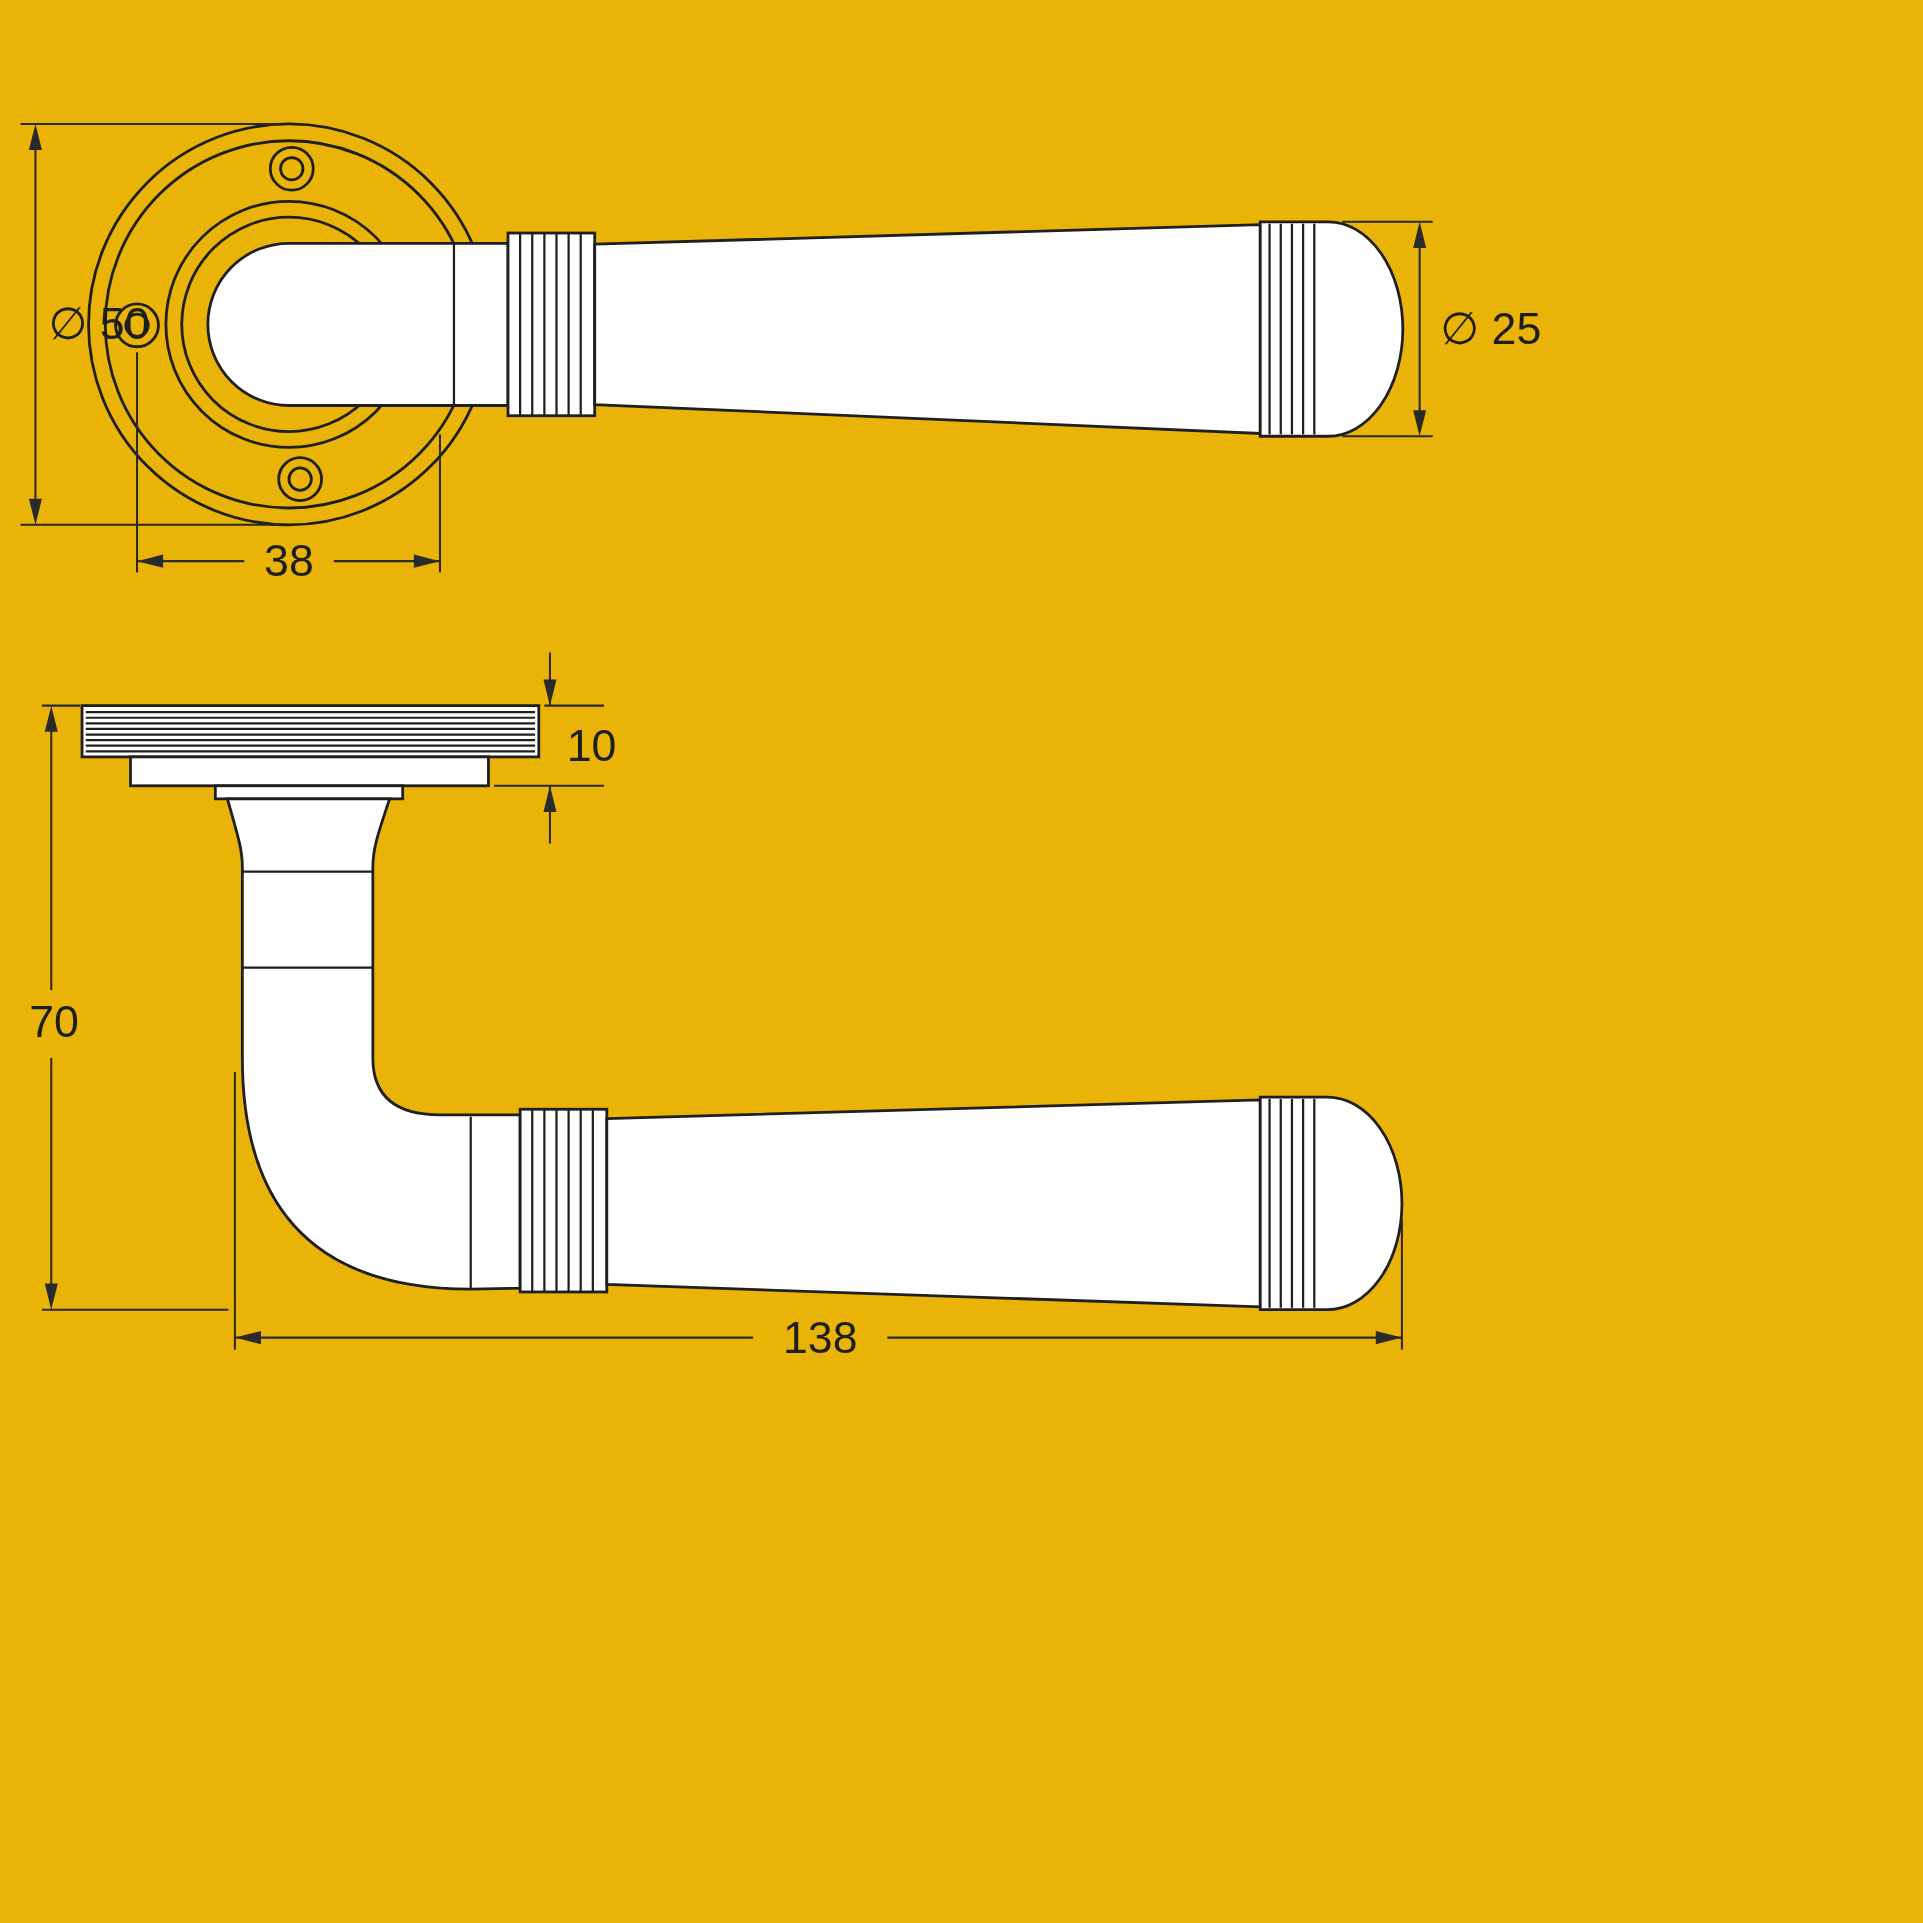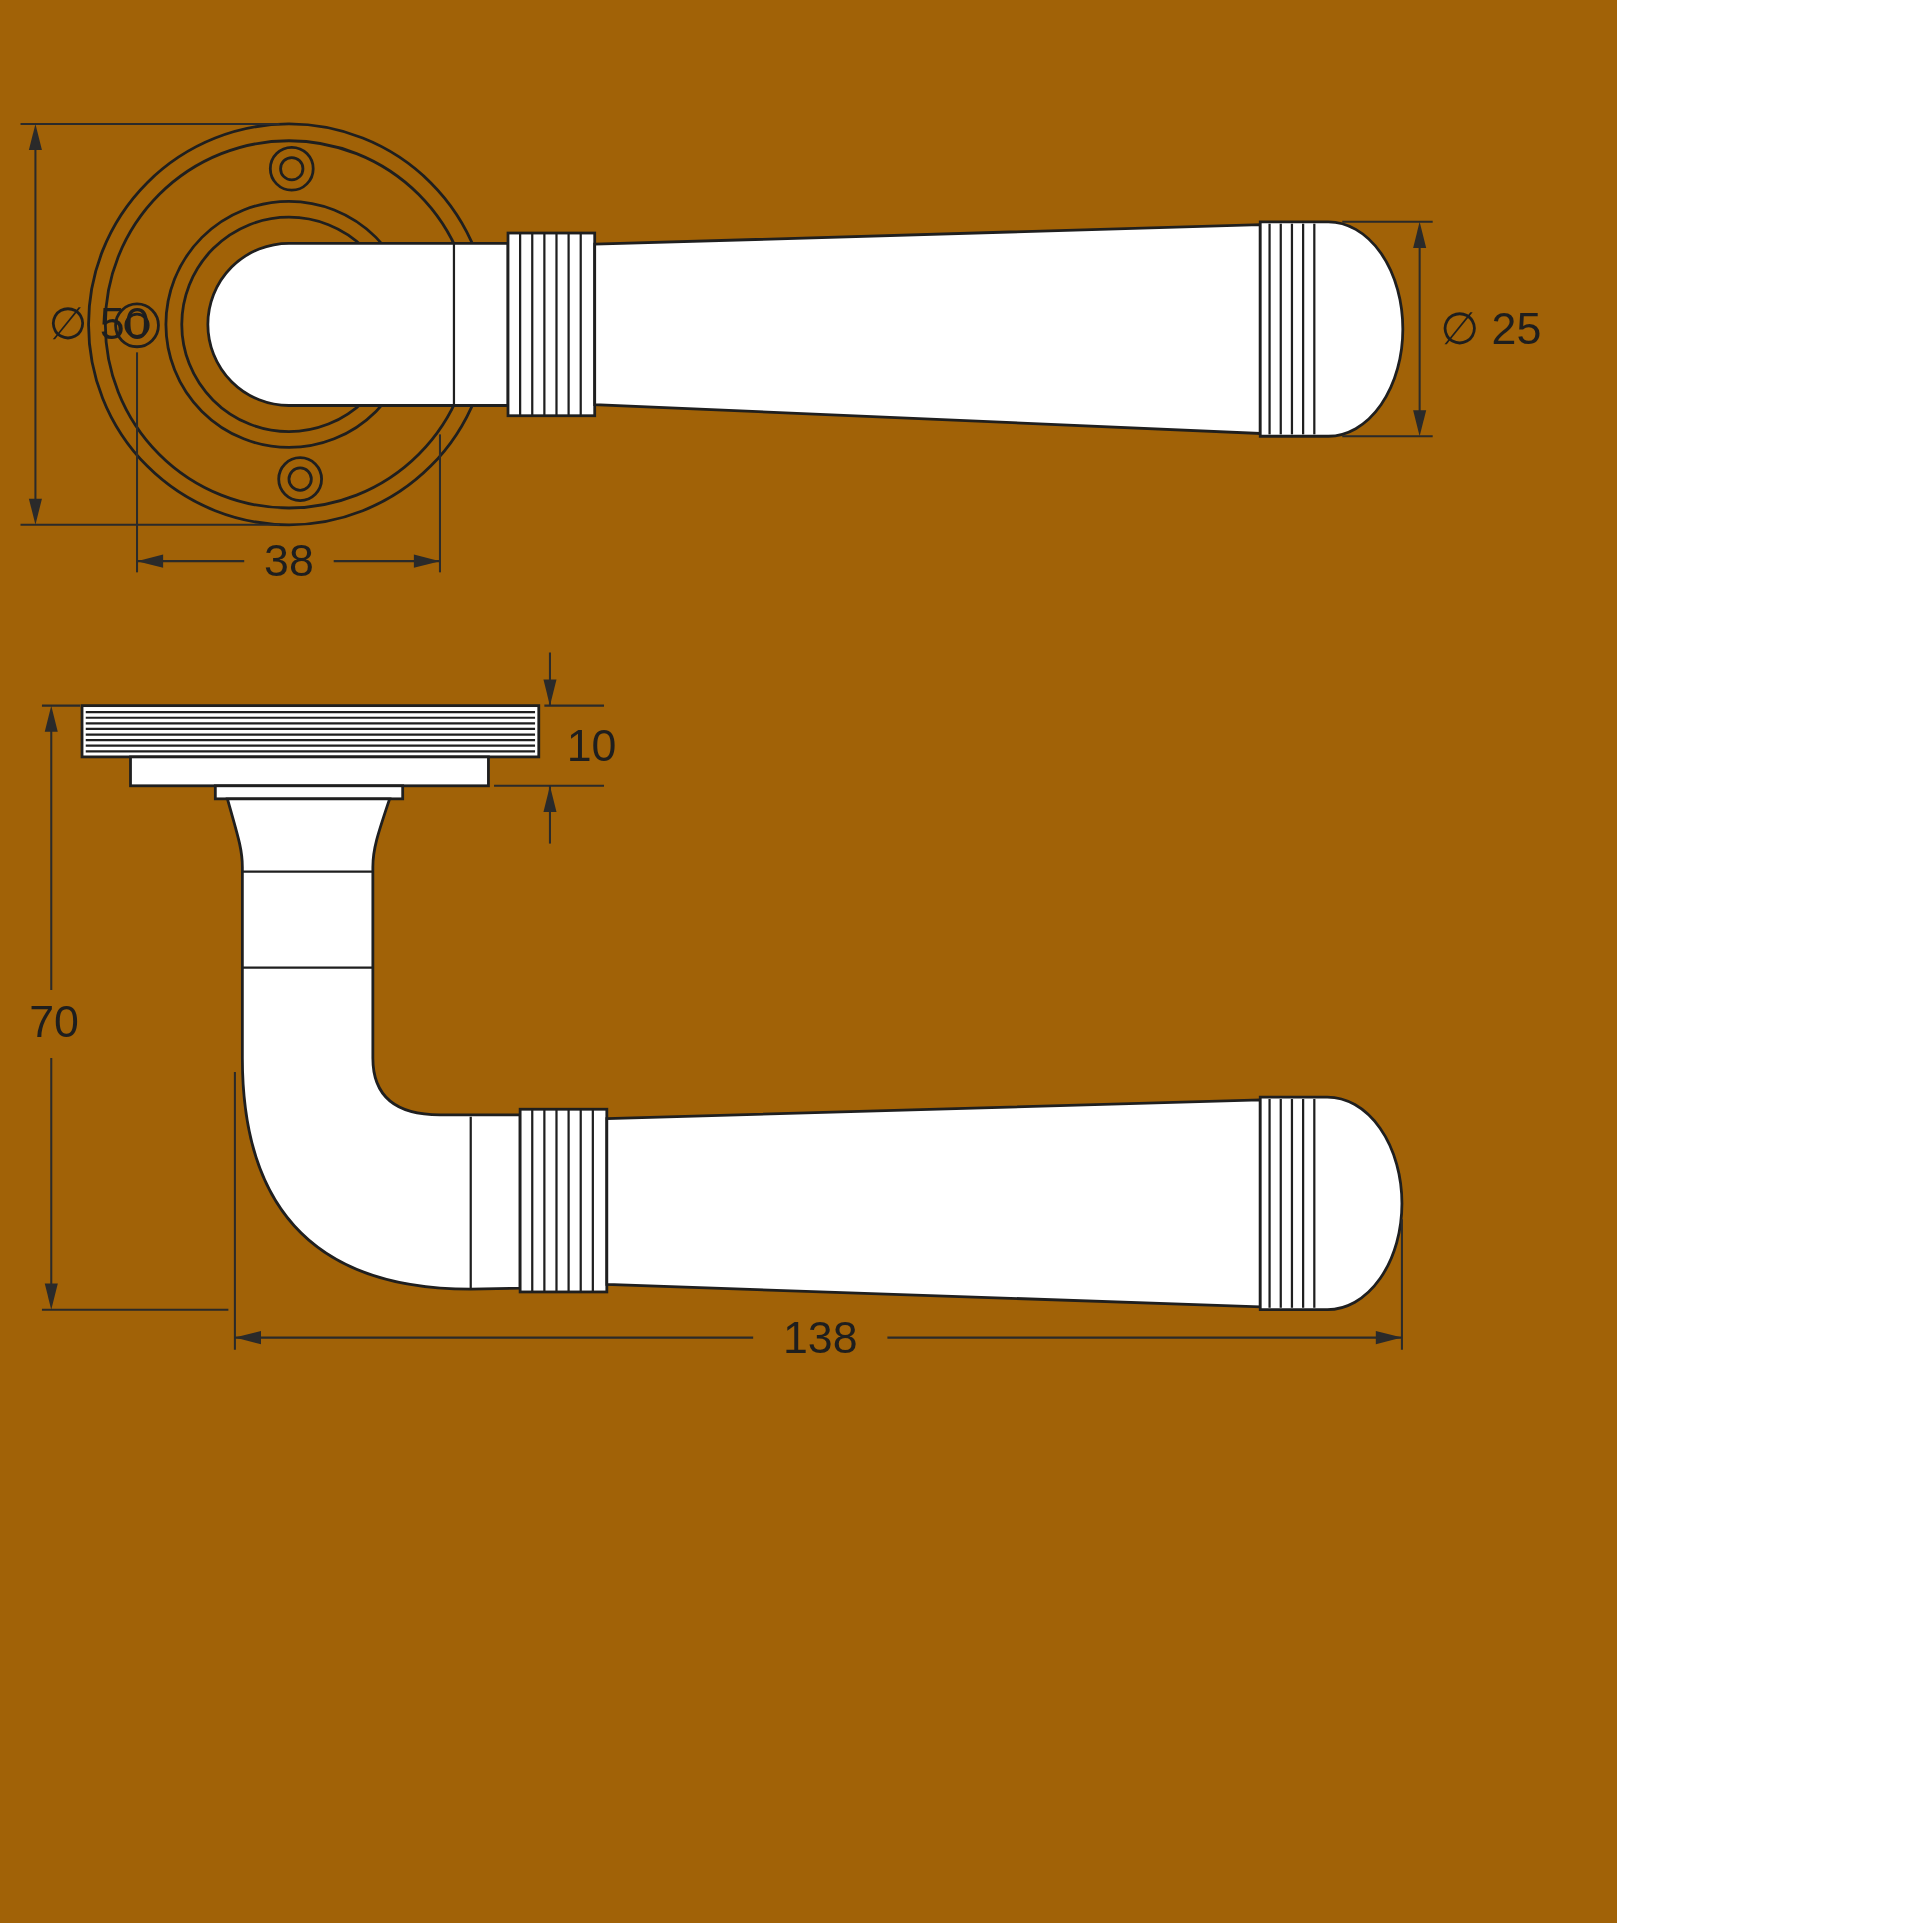--- a/index.html
+++ b/index.html
@@ -2,23 +2,23 @@
 <html style="font-size:15px"><head>
 <meta charset="utf-8">
 <style>
   html, body {
     margin: 0;
     padding: 0;
     background: #ffffff;
   }
   .canvas {
     position: relative;
-    width: 1617px;
+    width: 1923px;
     height: 1923px;
-    background: #a16207;
+    background: #eab308;
     overflow: hidden;
   }
   svg { display: block; }
   text {
     font-family: "Liberation Sans", sans-serif;
     fill: #1e1e1e;
   }
   .dim-label { font-size: 48px; }
   .outline { fill: none; stroke: #1f1f1f; stroke-width: 3; }
   .solid   { fill: #ffffff; stroke: #1f1f1f; stroke-width: 3; }

